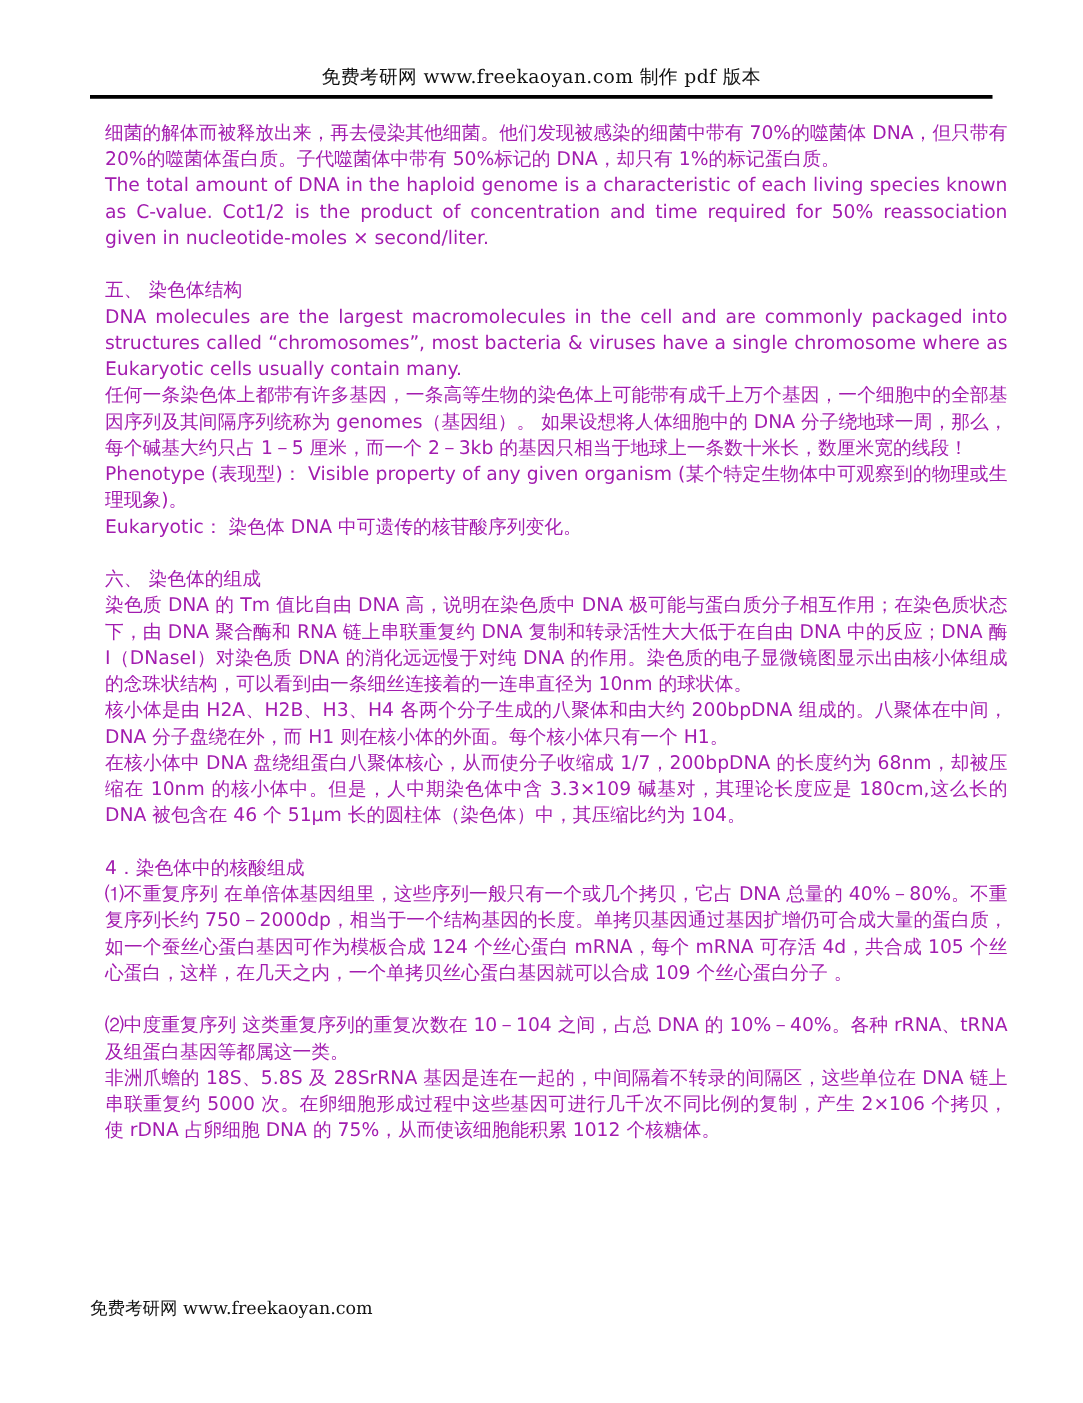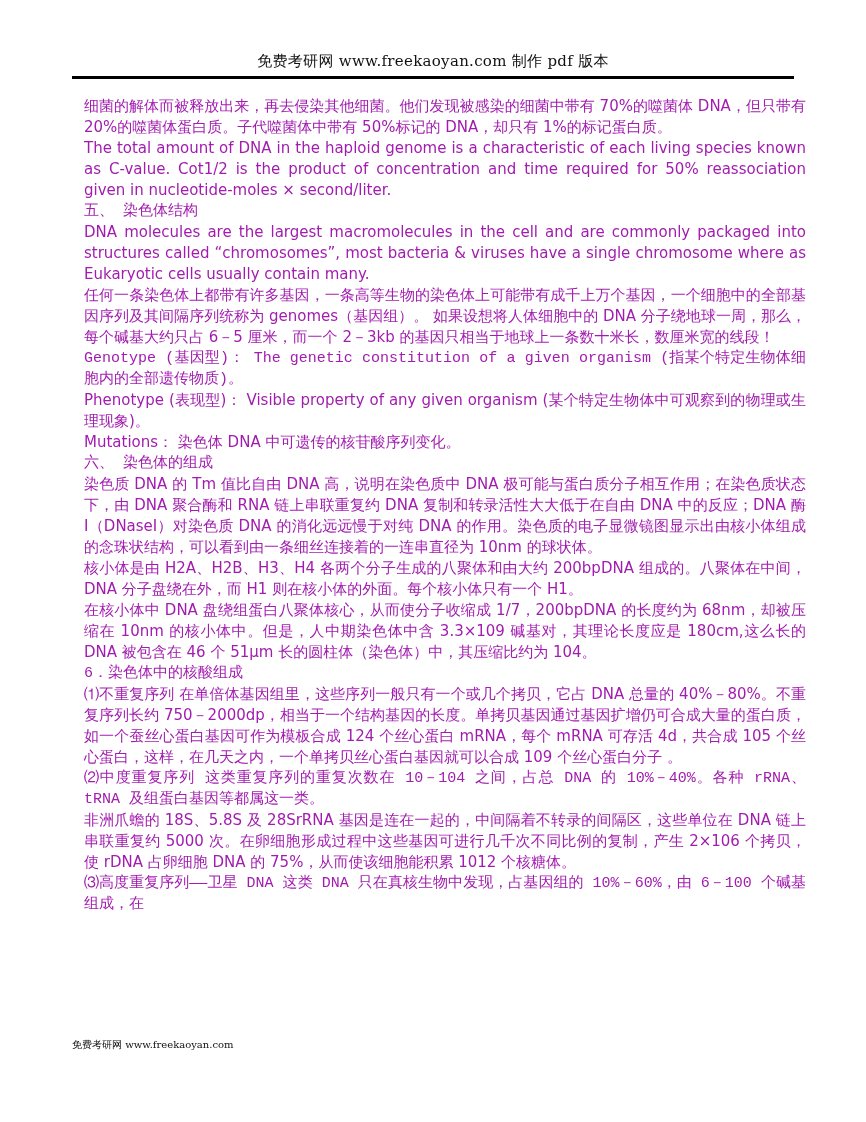--- a/index.html
+++ b/index.html
@@ -43,55 +43,53 @@
     line-height: 21px;
     color: #a21caf;
     text-align: justify;
     text-justify: inter-ideograph;
   }
   .doc-body p {
     margin: 0;
     padding: 0;
   }
   .doc-body p.gap-before {
-    font-family: Liberation Mono, monospace;
+    margin-top: 21px;
   }
   .footer-watermark {
     position: absolute;
     top: 1038px;
     left: 72px;
     font-family: "DejaVu Serif", "Liberation Serif", serif;
-    font-size: 10px;
+    font-size: 14px;
     color: #111111;
   }
 </style>
 </head>
 <body>
 
 <div class="page">
 
   <div class="header-watermark">免费考研网 www.freekaoyan.com 制作 pdf 版本</div>
 
   <div class="header-divider"></div>
 
   <div class="doc-body">
       <p>细菌的解体而被释放出来，再去侵染其他细菌。他们发现被感染的细菌中带有 70%的噬菌体 DNA，但只带有 20%的噬菌体蛋白质。子代噬菌体中带有 50%标记的 DNA，却只有 1%的标记蛋白质。</p>
       <p>The total amount of DNA in the haploid genome is a characteristic of each living species known as C-value. Cot1/2 is the product of concentration and time required for 50% reassociation given in nucleotide-moles × second/liter.</p>
       <p class="gap-before">五、 染色体结构</p>
       <p>DNA molecules are the largest macromolecules in the cell and are commonly packaged into structures called “chromosomes”, most bacteria &amp; viruses have a single chromosome where as Eukaryotic cells usually contain many.</p>
-      <p>任何一条染色体上都带有许多基因，一条高等生物的染色体上可能带有成千上万个基因，一个细胞中的全部基因序列及其间隔序列统称为 genomes（基因组）。 如果设想将人体细胞中的 DNA 分子绕地球一周，那么，每个碱基大约只占 6－5 厘米，而一个 2－3kb 的基因只相当于地球上一条数十米长，数厘米宽的线段！</p>
-      <p class="gap-before">Genotype (基因型)： The genetic constitution of a given organism (指某个特定生物体细胞内的全部遗传物质)。</p>
+      <p>任何一条染色体上都带有许多基因，一条高等生物的染色体上可能带有成千上万个基因，一个细胞中的全部基因序列及其间隔序列统称为 genomes（基因组）。 如果设想将人体细胞中的 DNA 分子绕地球一周，那么，每个碱基大约只占 1－5 厘米，而一个 2－3kb 的基因只相当于地球上一条数十米长，数厘米宽的线段！</p>
       <p>Phenotype (表现型)： Visible property of any given organism (某个特定生物体中可观察到的物理或生理现象)。</p>
-      <p>Mutations： 染色体 DNA 中可遗传的核苷酸序列变化。</p>
+      <p>Eukaryotic： 染色体 DNA 中可遗传的核苷酸序列变化。</p>
       <p class="gap-before">六、 染色体的组成</p>
       <p>染色质 DNA 的 Tm 值比自由 DNA 高，说明在染色质中 DNA 极可能与蛋白质分子相互作用；在染色质状态下，由 DNA 聚合酶和 RNA 链上串联重复约 DNA 复制和转录活性大大低于在自由 DNA 中的反应；DNA 酶 I（DNaseI）对染色质 DNA 的消化远远慢于对纯 DNA 的作用。染色质的电子显微镜图显示出由核小体组成的念珠状结构，可以看到由一条细丝连接着的一连串直径为 10nm 的球状体。</p>
       <p>核小体是由 H2A、H2B、H3、H4 各两个分子生成的八聚体和由大约 200bpDNA 组成的。八聚体在中间，DNA 分子盘绕在外，而 H1 则在核小体的外面。每个核小体只有一个 H1。</p>
       <p>在核小体中 DNA 盘绕组蛋白八聚体核心，从而使分子收缩成 1/7，200bpDNA 的长度约为 68nm，却被压缩在 10nm 的核小体中。但是，人中期染色体中含 3.3×109 碱基对，其理论长度应是 180cm,这么长的 DNA 被包含在 46 个 51μm 长的圆柱体（染色体）中，其压缩比约为 104。</p>
-      <p class="gap-before">6．染色体中的核酸组成</p>
+      <p class="gap-before">4．染色体中的核酸组成</p>
       <p>⑴不重复序列 在单倍体基因组里，这些序列一般只有一个或几个拷贝，它占 DNA 总量的 40%－80%。不重复序列长约 750－2000dp，相当于一个结构基因的长度。单拷贝基因通过基因扩增仍可合成大量的蛋白质，如一个蚕丝心蛋白基因可作为模板合成 124 个丝心蛋白 mRNA，每个 mRNA 可存活 4d，共合成 105 个丝心蛋白，这样，在几天之内，一个单拷贝丝心蛋白基因就可以合成 109 个丝心蛋白分子 。</p>
       <p class="gap-before">⑵中度重复序列 这类重复序列的重复次数在 10－104 之间，占总 DNA 的 10%－40%。各种 rRNA、tRNA 及组蛋白基因等都属这一类。</p>
       <p>非洲爪蟾的 18S、5.8S 及 28SrRNA 基因是连在一起的，中间隔着不转录的间隔区，这些单位在 DNA 链上串联重复约 5000 次。在卵细胞形成过程中这些基因可进行几千次不同比例的复制，产生 2×106 个拷贝，使 rDNA 占卵细胞 DNA 的 75%，从而使该细胞能积累 1012 个核糖体。</p>
-      <p class="gap-before">⑶高度重复序列——卫星 DNA 这类 DNA 只在真核生物中发现，占基因组的 10%－60%，由 6－100 个碱基组成，在</p>
     </div>
 
   <div class="footer-watermark">免费考研网 www.freekaoyan.com</div>
 
 </div>
 
 </body></html>

